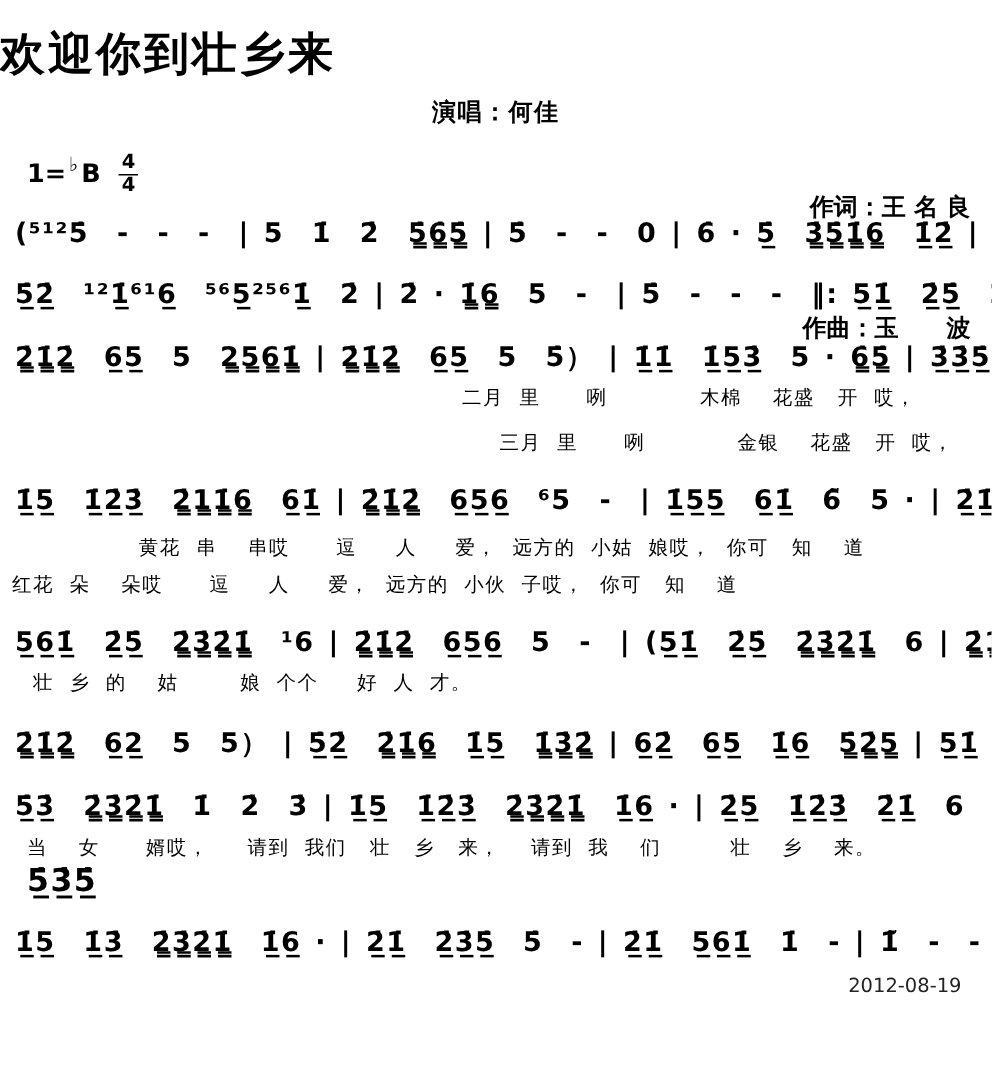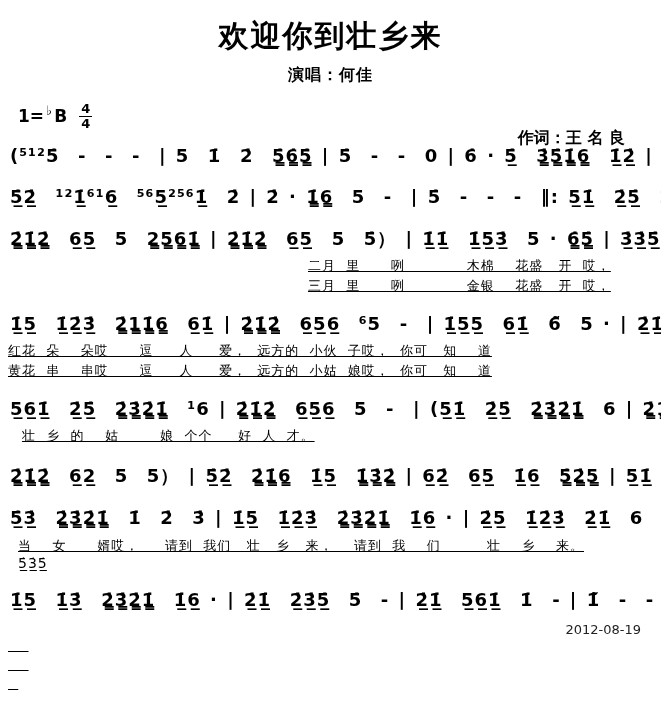--- a/index.html
+++ b/index.html
@@ -4,29 +4,29 @@
 <style>
   html,body{margin:0;padding:0;}
   body{
     width:661px;height:721px;
     background:#ffffff;color:#000000;
     font-family:"DejaVu Sans",sans-serif;
     overflow:hidden;
   }
   .sheet{position:relative;width:661px;height:721px;}
   .title{
-    text-align:center;margin-top:16px;
+    margin-top:16px;
     font-size:30px;font-weight:bold;letter-spacing:2px;
   }
   .subtitle{
     text-align:center;margin-top:8px;
     font-size:16px;font-weight:bold;letter-spacing:1px;
   }
   .credits{
-    position:absolute;top:54px;right:36px;
+    position:absolute;top:54px;right:14px;
     font-size:16px;font-weight:bold;line-height:27px;
     text-align:right;white-space:pre;
   }
   .keysig{
     margin:16px 0 0 18px;
     font-size:17px;font-weight:bold;
     display:flex;align-items:center;gap:2px;
   }
   .flat{font-size:13px;vertical-align:super;position:relative;top:-6px;}
   .meter{display:inline-block;margin-left:10px;text-align:center;font-size:13px;line-height:1.05;}
@@ -34,71 +34,72 @@
   .meter div{font-weight:bold;}
   .nl{
     margin:14px 0 0 10px;
     font-size:18px;font-weight:bold;
     letter-spacing:1px;word-spacing:2px;
     white-space:pre;line-height:1.35;
   }
   .lyr{
     margin:6px 0 0 8px;
     font-size:13px;line-height:1.45;
-    white-space:pre;letter-spacing:1px;text-decoration:underline;
+    white-space:pre;letter-spacing:1px;
   }
-  .lyr.tight{margin-top:1px;}
+  .lyr.tight{margin-top:11px;text-align:center;}
   .ind3{padding-left:300px;}
   .ind5{padding-left:14px;}
   .ind6{padding-left:104px;}
   .ind7{padding-left:10px;}
   .alt-notes{
     margin:0 0 0 18px;
-    font-size:14px;font-weight:normal;letter-spacing:1px;
+    font-size:21px;font-weight:bold;letter-spacing:1px;
     white-space:pre;line-height:1.2;
   }
   .lastrow{position:relative;}
   .date{
     position:absolute;right:20px;top:2px;
     font-size:13px;color:#222222;letter-spacing:0;
   }
   .mt16{margin-top:16px;} .mt18{margin-top:18px;}
 </style>
 </head>
 <body>
 
 <div class="sheet">
 
   <div class="title">欢迎你到壮乡来</div>
   <div class="subtitle">演唱：何佳</div>
 
   <div class="credits">
     <div>作词：王 名 良</div>
+    <div>作曲：玉　　波</div>
   </div>
 
   <div class="keysig">
     <span>1=</span>
       <span class="flat">♭</span>
       <span>B</span>
     <span class="meter">
       <div class="num">4</div>
       <div>4</div>
     </span>
   </div>
 
   <div class="nl">(⁵¹²5̇  -  -  -  | 5  1̇  2̇  5̳̇6̳̇5̳̇ | 5̇  -  -  0 | 6̇ · 5̲̇  3̳̇5̳̇1̳̇6̳  1̲̇2̲̇ | 5̳̇2̳̇3̲̇  3̇  -  -  |</div>
   <div class="nl mt16">5̲̇2̲̇  ¹²1̲̇⁶¹6̲  ⁵⁶5̲²⁵⁶1̲̇  2̇ | 2̇ · 1̳̇6̳  5  -  | 5̇  -  -  -  ‖: 5̲1̲̇  2̲̇5̲̇  2̳̇3̳̇2̳̇1̳̇  6  |</div>
 
   <div class="nl mt18">2̳̇1̳̇2̳̇  6̲5̲  5  2̳5̳6̳1̳̇ | 2̳̇1̳̇2̳̇  6̲5̲  5  5̇） | 1̲̇1̲̇  1̲̇5̲3̲̇  5 · 6̳̇5̳̇ | 3̲̇3̲̇5̲̇  3̲̇1̲̇  2̳̇3̳̇3̳̇2̳̇  2̇ |</div>
   <div class="lyr ind3">二月  里      咧            木棉    花盛   开  哎，</div>
   <div class="lyr ind3 tight">三月  里      咧            金银    花盛   开  哎，</div>
 
   <div class="nl mt16">1̲̇5̲  1̲̇2̲̇3̲̇  2̳̇1̳1̳̇6̳  6̲1̲̇ | 2̳̇1̳̇2̳̇  6̲5̲6̲  ⁶5  -  | 1̲̇5̲5̲  6̲1̲̇  6̇̃  5 · | 2̲̇1̲̇  2̲̇5̲̇  5̇  3̇ · |</div>
+  <div class="lyr tight">黄花  串    串哎      逗     人     爱，  远方的  小姑  娘哎，  你可   知    道</div>
   <div class="lyr">红花  朵    朵哎      逗     人     爱，  远方的  小伙  子哎，  你可   知    道</div>
-  <div class="lyr tight">黄花  串    串哎      逗     人     爱，  远方的  小姑  娘哎，  你可   知    道</div>
 
   <div class="nl mt16">5̲6̲1̲̇  2̲̇5̲̇  2̳̇3̳̇2̳̇1̳̇  ¹6 | 2̳̇1̳̇2̳̇  6̲5̲6̲  5  -  | (5̲1̲̇  2̲̇5̲̇  2̳̇3̳̇2̳̇1̳̇  6 | 2̳̇1̳̇2̳̇  6̲2̲  5  2̲5̲ |</div>
   <div class="lyr ind5">壮  乡  的    姑        娘  个个     好  人  才。</div>
 
   <div class="nl mt18">2̳̇1̳̇2̳̇  6̲2̲  5  5） | 5̲̇2̲̇  2̳̇1̳̇6̳  1̲̇5̲  1̳̇3̳̇2̳̇ | 6̲2̲̇  6̲5̲  1̲̇6̲  5̳̇2̳̇5̳ | 5̲1̲̇  2̲̇5̲̇  5̇ · 3̲̇ |</div>
 
   <div class="nl mt18">5̲̇3̲̇  2̳̇3̳̇2̳̇1̳̇  1̇  2̇  3̇ | 1̲̇5̲  1̲̇2̲̇3̲̇  2̳̇3̳̇2̳̇1̳̇  1̲̇6̲ · | 2̲̇5̲  1̲̇2̲̇3̲̇  2̲̇1̲̇  6  1̲̇ | 2̳̇1̳̇2̳̇  6̲5̲6̲  ⁶5  - :‖</div>
   <div class="lyr ind7">当    女      婿哎，     请到  我们   壮   乡   来，    请到  我    们         壮    乡    来。</div>
   <div class="alt-notes">5̲̇3̲̇5̲̇</div>
 

